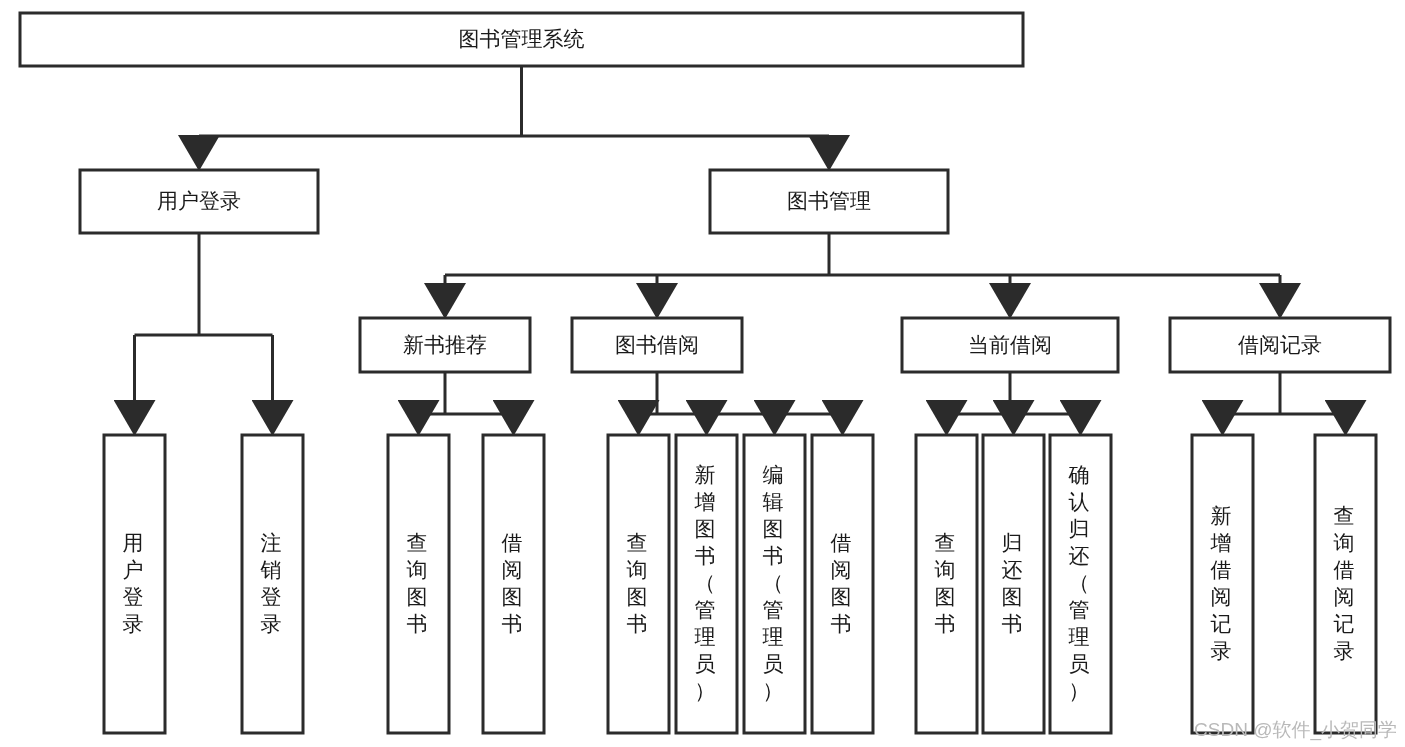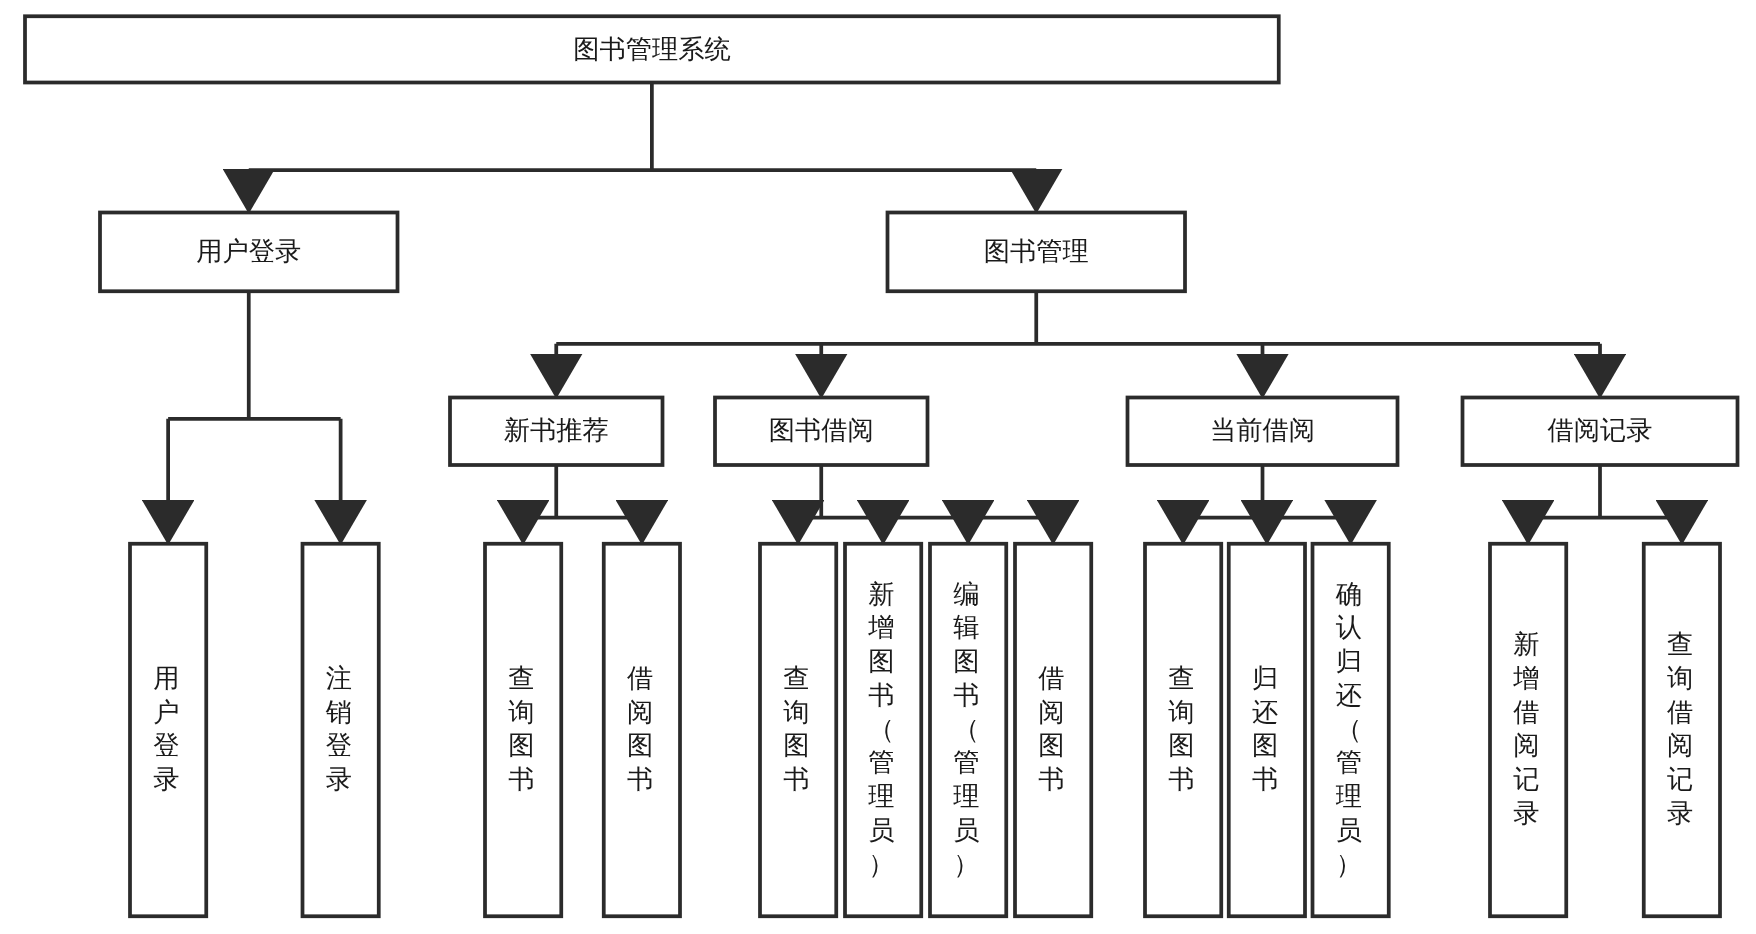--- a/index.html
+++ b/index.html
@@ -152,13 +152,14 @@
         <g>
           <rect x="1192" y="435" width="61" height="298" class="node-box"></rect>
           <text x="1222.5" y="0" class="leaf-label"><tspan x="1222.5" y="516.5">新</tspan><tspan x="1222.5" y="543.5">增</tspan><tspan x="1222.5" y="570.5">借</tspan><tspan x="1222.5" y="597.5">阅</tspan><tspan x="1222.5" y="624.5">记</tspan><tspan x="1222.5" y="651.5">录</tspan></text>
         </g>
         <g>
           <rect x="1315" y="435" width="61" height="298" class="node-box"></rect>
           <text x="1345.5" y="0" class="leaf-label"><tspan x="1345.5" y="516.5">查</tspan><tspan x="1345.5" y="543.5">询</tspan><tspan x="1345.5" y="570.5">借</tspan><tspan x="1345.5" y="597.5">阅</tspan><tspan x="1345.5" y="624.5">记</tspan><tspan x="1345.5" y="651.5">录</tspan></text>
         </g>
       </g>
   </svg>
+  <div class="watermark">CSDN @软件_小贺同学</div>
 </div>
 
 </body></html>

